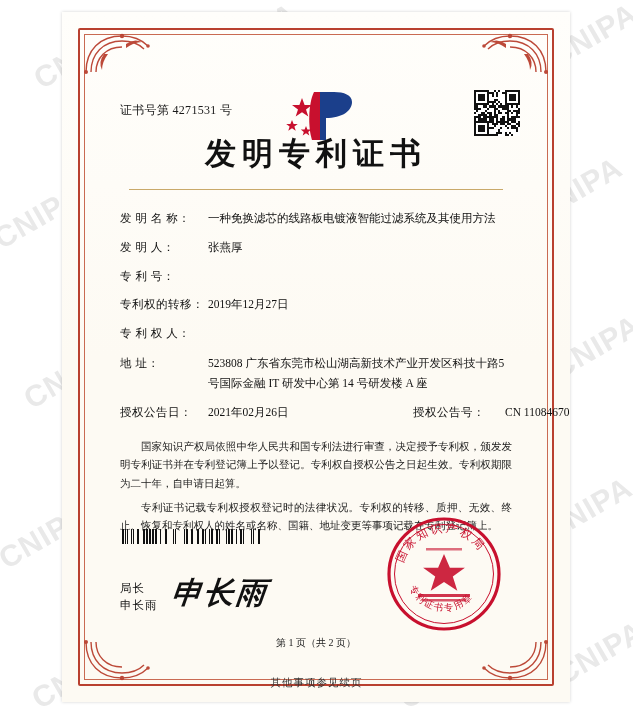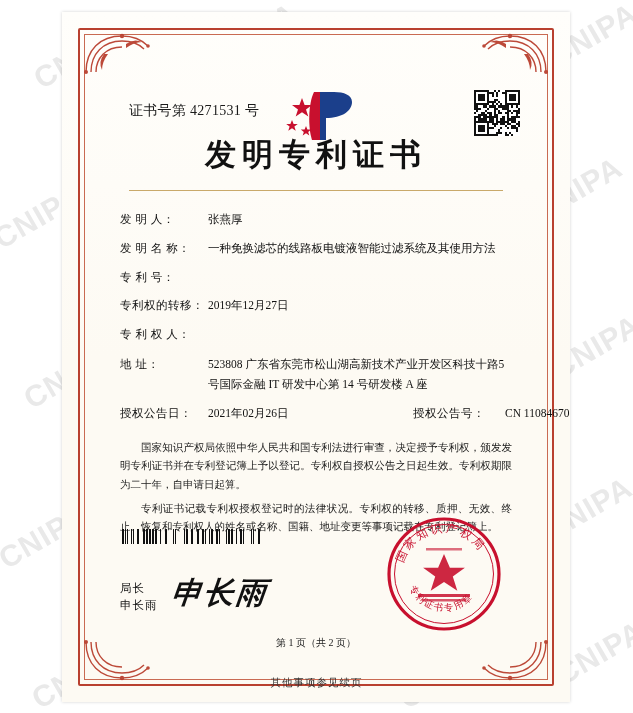--- a/index.html
+++ b/index.html
@@ -88,24 +88,24 @@
   .content {
     position: absolute;
     left: 46px;
     top: 44px;
     right: 46px;
     bottom: 30px;
   }
 
   .cert-no {
     font-family: "Liberation Serif", serif;
-    font-size: 14px;
+    font-size: 12px;
     color: #1a1a1a;
     margin-top: 46px;
-    margin-left: 21px;
+    margin-left: 12px;
     letter-spacing: 0.3px;
   }
 
   
   .qr {
     position: absolute;
     right: 4px;
     top: 34px;
     width: 46px;
     height: 46px;
@@ -811,26 +811,26 @@
         </div>
     </div>
 
     <div class="cert-no">证书号第 4271531 号</div>
 
     <div class="main-title">发明专利证书</div>
     <div class="title-rule"></div>
 
     <div class="fields">
       <div class="field-row">
+        <div class="field-label">发 明 名 称：</div>
+        <div class="field-value">一种免换滤芯的线路板电镀液智能过滤系统及其使用方法</div>
+      </div>
+      <div class="field-row">
         <div class="field-label">发 明 人：</div>
         <div class="field-value">张燕厚</div>
-      </div>
-      <div class="field-row">
-        <div class="field-label">发 明 名 称：</div>
-        <div class="field-value">一种免换滤芯的线路板电镀液智能过滤系统及其使用方法</div>
       </div>
       <div class="field-row">
         <div class="field-label">专 利 号：</div>
       </div>
       <div class="field-row">
         <div class="field-label">专利权的转移：</div>
         <div class="field-value">2019年12月27日</div>
       </div>
       <div class="field-row">
         <div class="field-label">专 利 权 人：</div>

